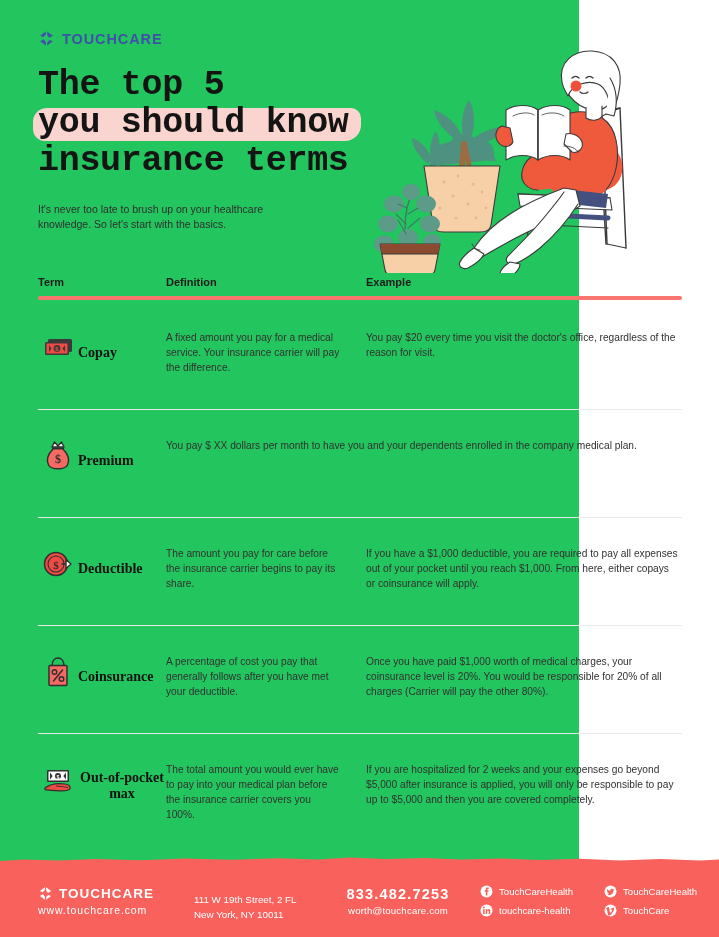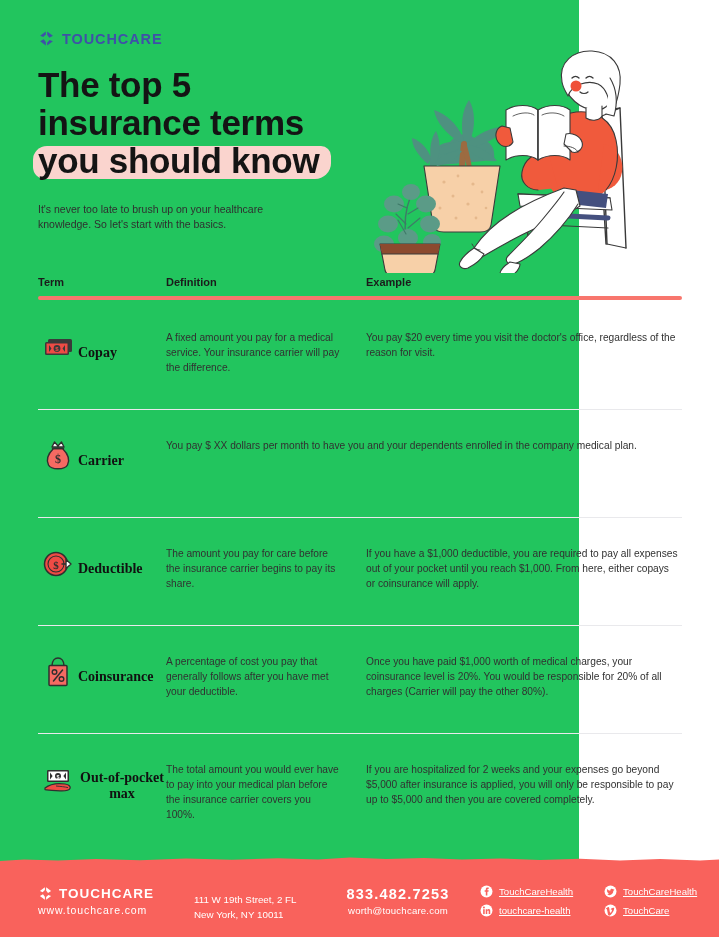--- a/index.html
+++ b/index.html
@@ -39,21 +39,21 @@
   }
 
   
   .hero {
     position: absolute;
     top: 66px;
     left: 38px;
     width: 320px;
   }
   .title-line {
-    font-family: Liberation Sans, sans-serif;
+    font-family: Liberation Mono, monospace;
     font-weight: bold;
     font-size: 35px;
     line-height: 38px;
     color: #141414;
     letter-spacing: -0.3px;
     position: relative;
     white-space: nowrap;
   }
   .title-line.highlighted { display: inline-block; }
   .title-line.highlighted .hl-bg {
@@ -243,21 +243,20 @@
   .soc {
     display: flex;
     align-items: center;
     gap: 6px;
   }
   .soc-icon { width: 13px; height: 13px; flex: none; display: block; }
   .soc-label {
     font-size: 9.6px;
     color: #ffffff;
     white-space: nowrap;
-    text-decoration: underline;
   }
 </style>
 </head>
 <body>
 
 <div class="page">
 
   <div class="brand-header">
     <span>
       <svg class="brand-mark" viewBox="0 0 24 24">
@@ -265,25 +264,25 @@
         <path d="M13 22 L21 16 L16.5 14.2 L13 17.5 Z" fill="#3f51a8"></path>
         <path d="M13 2 L21 8 L16 11 L13 7 Z" fill="#3f51a8"></path>
         <path d="M11 22 L3 16 L8 13 L11 17 Z" fill="#3f51a8"></path>
       </svg>
     </span>
     <span class="brand-word">TOUCHCARE</span>
   </div>
 
   <div class="hero">
     <div class="title-line">The top 5</div>
-    <div class="title-line">insurance terms</div>
     <div class="title-line highlighted">
       <span class="hl-bg"></span>
       <span class="hl-txt">you should know</span>
     </div>
+    <div class="title-line">insurance terms</div>
     <div class="hero-sub">It's never too late to brush up on your healthcare knowledge. So let's start with the basics.</div>
   </div>
 
   <div class="illustration">
     <svg viewBox="0 0 340 225" xmlns="http://www.w3.org/2000/svg">
       <g fill="none" stroke="#3a3a3a" stroke-width="1.1" stroke-linecap="round" stroke-linejoin="round">
 
         <path d="M72 118 C70 104 78 96 92 94 C100 84 112 84 118 92 C130 90 138 98 136 112" fill="#4e9180" stroke="none"></path>
         <g fill="#4e9180" stroke="none">
           <path d="M104 96 C88 86 78 74 76 62 C88 66 99 76 104 88 Z"></path>
@@ -435,21 +434,21 @@
     <div class="t-row">
       <div class="term-cell">
         <span>
           <svg class="term-icon" viewBox="0 0 40 40">
             <path d="M14 11 L16.5 6 L20 10 L23.5 6 L26 11 Z" fill="#ffffff" stroke="#2f2f2f" stroke-width="1.4" stroke-linejoin="round"></path>
             <path d="M15.5 12.5 C10 18 8 24 10.5 29 C13 34 27 34 29.5 29 C32 24 30 18 24.5 12.5 Z" fill="#f56a62" stroke="#2f2f2f" stroke-width="1.4"></path>
             <path d="M14.5 12.5 L25.5 12.5" stroke="#2f2f2f" stroke-width="1.4" stroke-linecap="round"></path>
             <text x="20" y="27" font-family="Liberation Serif, serif" font-size="12" fill="#2f2f2f" text-anchor="middle" font-weight="bold">$</text>
           </svg>
         </span>
-        <div class="term-label">Carrier</div>
+        <div class="term-label">Premium</div>
       </div>
       <div class="ex-cell">You pay $ XX dollars per month to have you and your dependents enrolled in the company medical plan.</div>
     </div>
 
     <div class="t-row">
       <div class="term-cell">
         <span>
           <svg class="term-icon" viewBox="0 0 40 40">
             <circle cx="18" cy="20" r="11.5" fill="#ef4b45" stroke="#2f2f2f" stroke-width="1.5"></circle>
             <circle cx="18" cy="20" r="8" fill="none" stroke="#2f2f2f" stroke-width="1.1"></circle>

